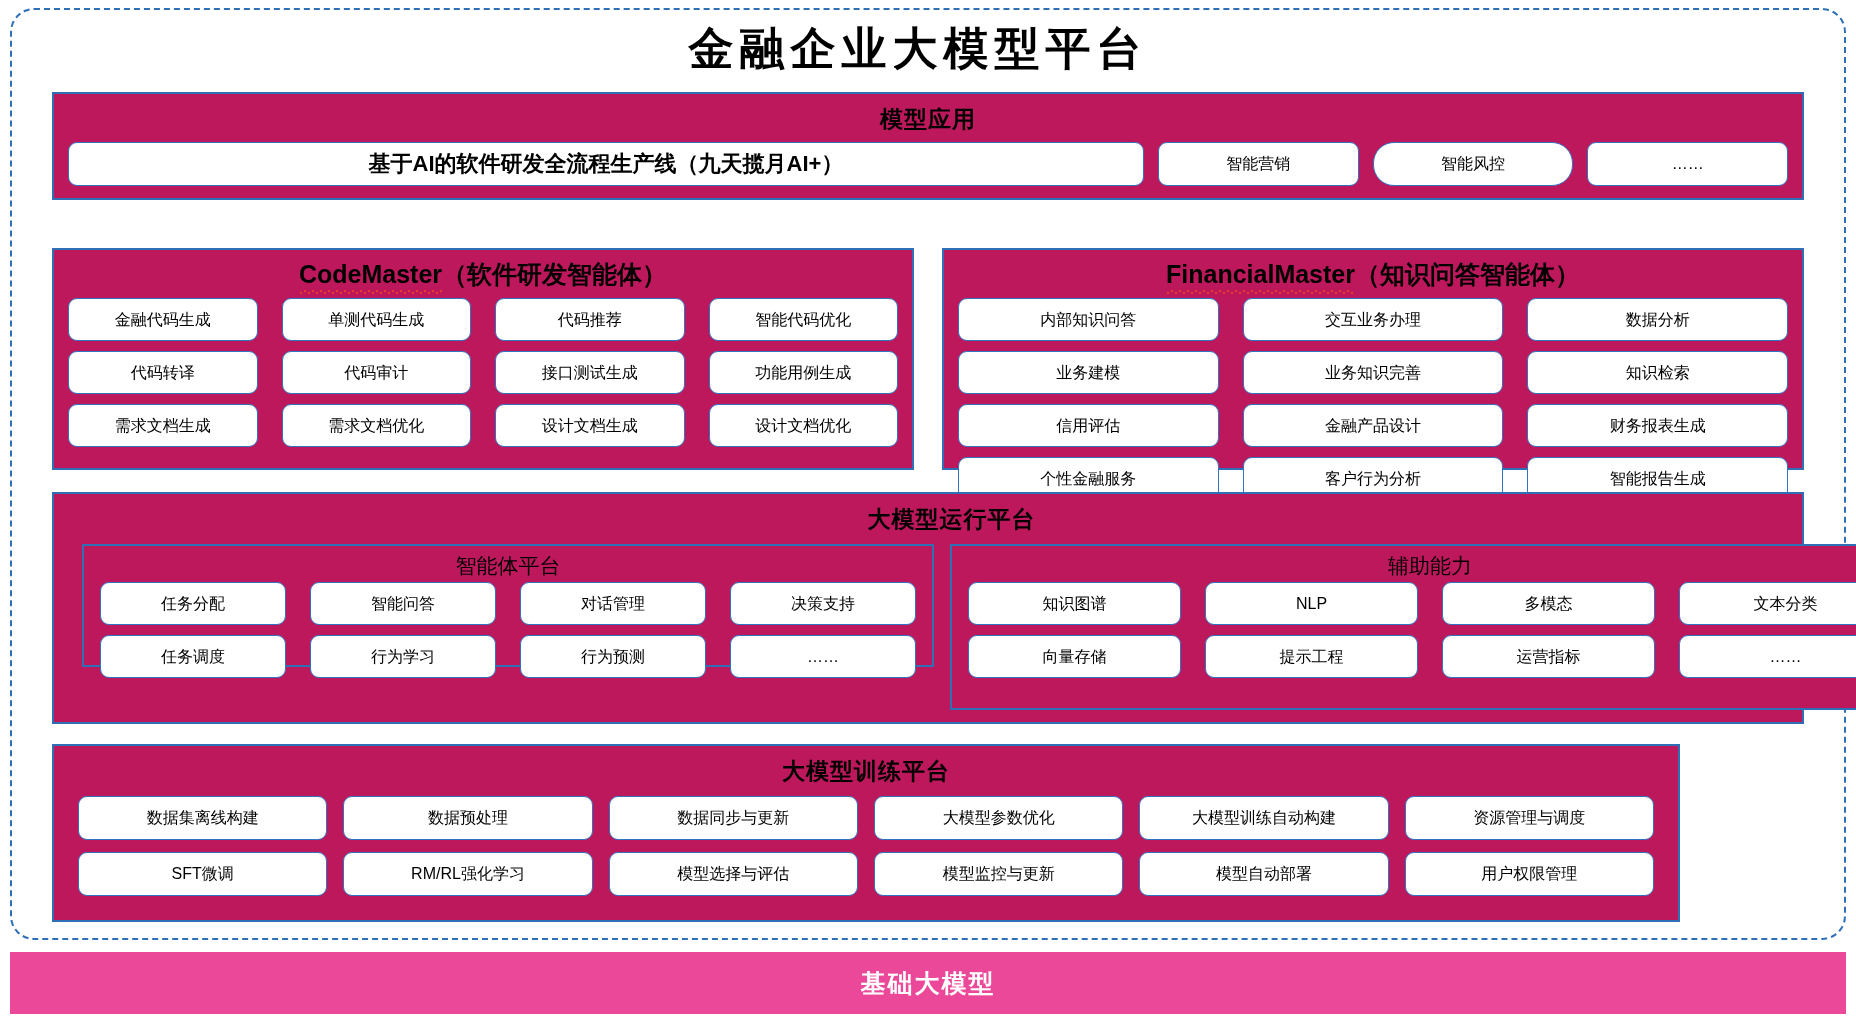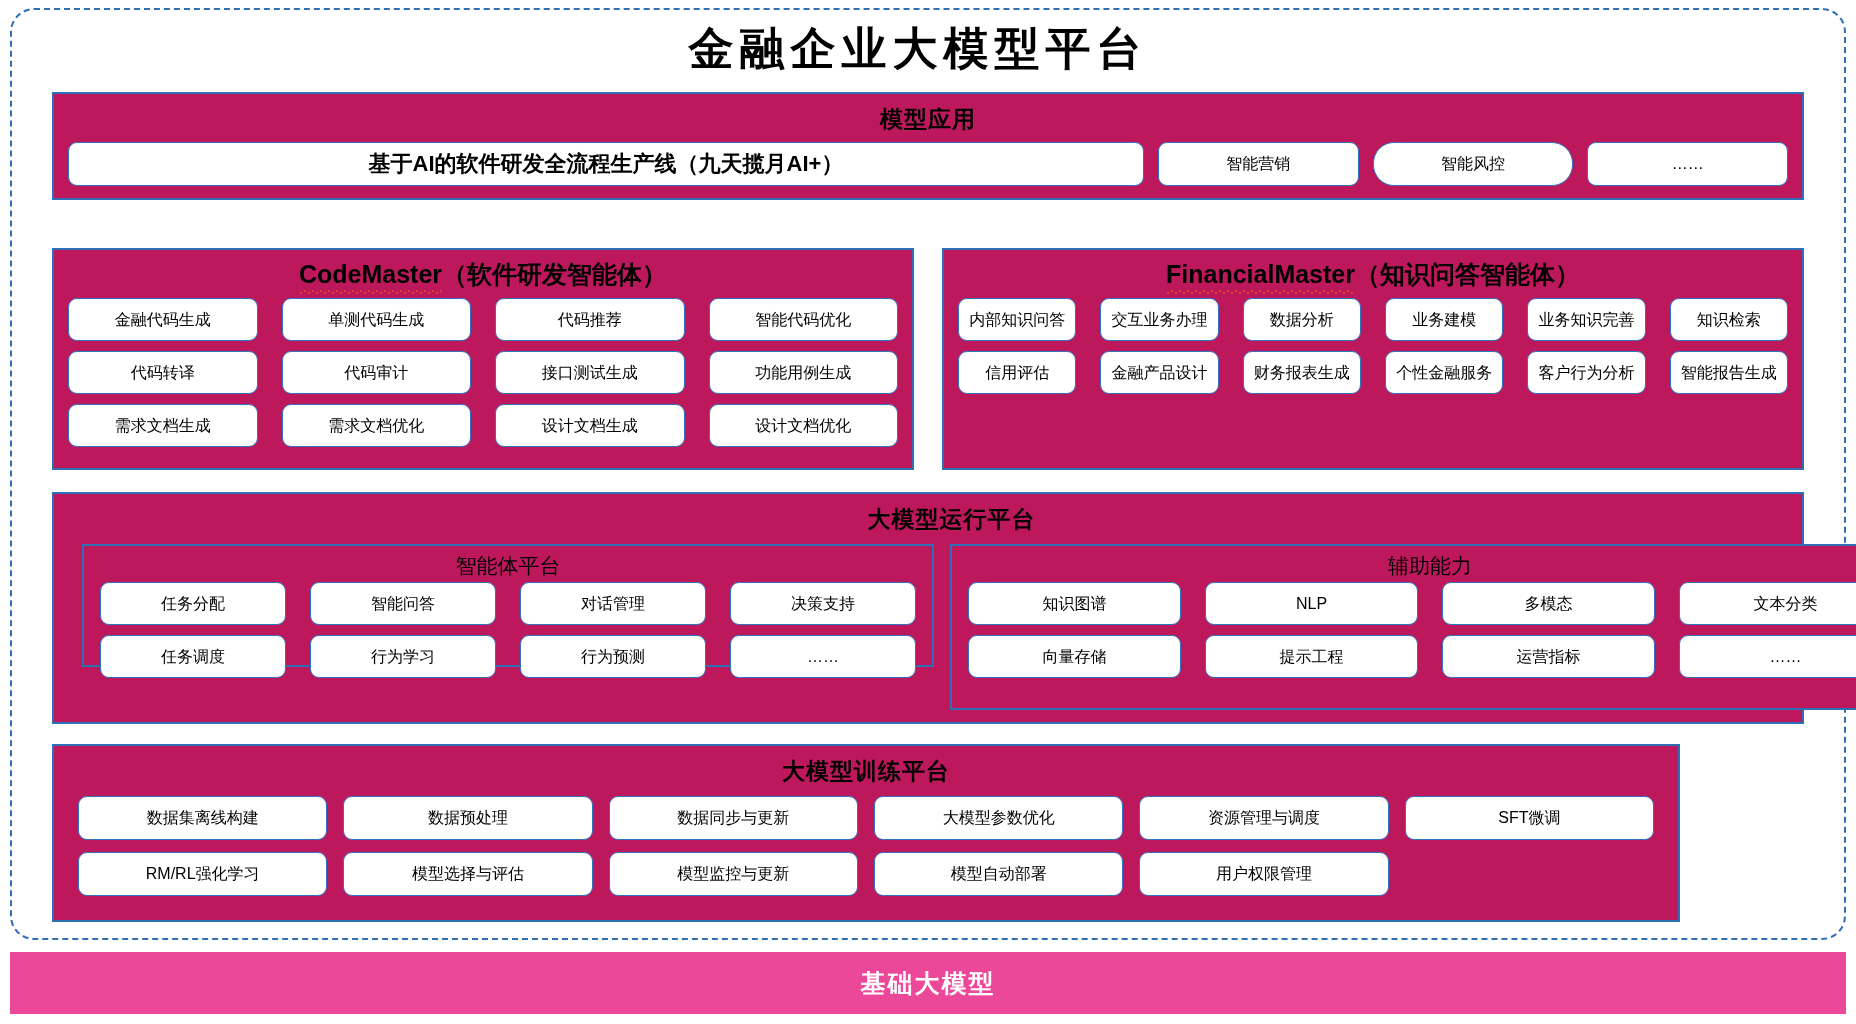--- a/index.html
+++ b/index.html
@@ -153,21 +153,21 @@
       <div class="pill">需求文档优化</div>
       <div class="pill">设计文档生成</div>
       <div class="pill">设计文档优化</div>
     </div>
   </div>
 
   <div class="panel" style="left:942px; top:248px; width:862px; height:222px;">
     <div class="agent-title" style="margin-top:8px;">
       <span class="spell">FinancialMaster</span><span>（知识问答智能体）</span>
     </div>
-    <div class="grid" style="position:absolute; left:14px; right:14px; top:48px; grid-template-columns:repeat(6,1fr); grid-auto-rows:43px;">
+    <div class="grid" style="position:absolute; left:14px; right:14px; top:48px; grid-template-columns:repeat(3,1fr); grid-auto-rows:43px;">
       <div class="pill">内部知识问答</div>
       <div class="pill">交互业务办理</div>
       <div class="pill">数据分析</div>
       <div class="pill">业务建模</div>
       <div class="pill">业务知识完善</div>
       <div class="pill">知识检索</div>
       <div class="pill">信用评估</div>
       <div class="pill">金融产品设计</div>
       <div class="pill">财务报表生成</div>
       <div class="pill">个性金融服务</div>
@@ -208,20 +208,21 @@
     </div>
   </div>
 
   <div class="panel" style="left:52px; top:744px; width:1628px; height:178px;">
     <div class="panel-title" style="margin-top:10px;">大模型训练平台</div>
     <div class="grid" style="position:absolute; left:24px; right:24px; top:50px; grid-template-columns:repeat(6,1fr); grid-auto-rows:44px; gap:12px 16px;">
       <div class="pill">数据集离线构建</div>
       <div class="pill">数据预处理</div>
       <div class="pill">数据同步与更新</div>
       <div class="pill">大模型参数优化</div>
+      <div class="pill">大模型训练自动构建</div>
       <div class="pill">资源管理与调度</div>
       <div class="pill">SFT微调</div>
       <div class="pill">RM/RL强化学习</div>
       <div class="pill">模型选择与评估</div>
       <div class="pill">模型监控与更新</div>
       <div class="pill">模型自动部署</div>
       <div class="pill">用户权限管理</div>
     </div>
   </div>
 

